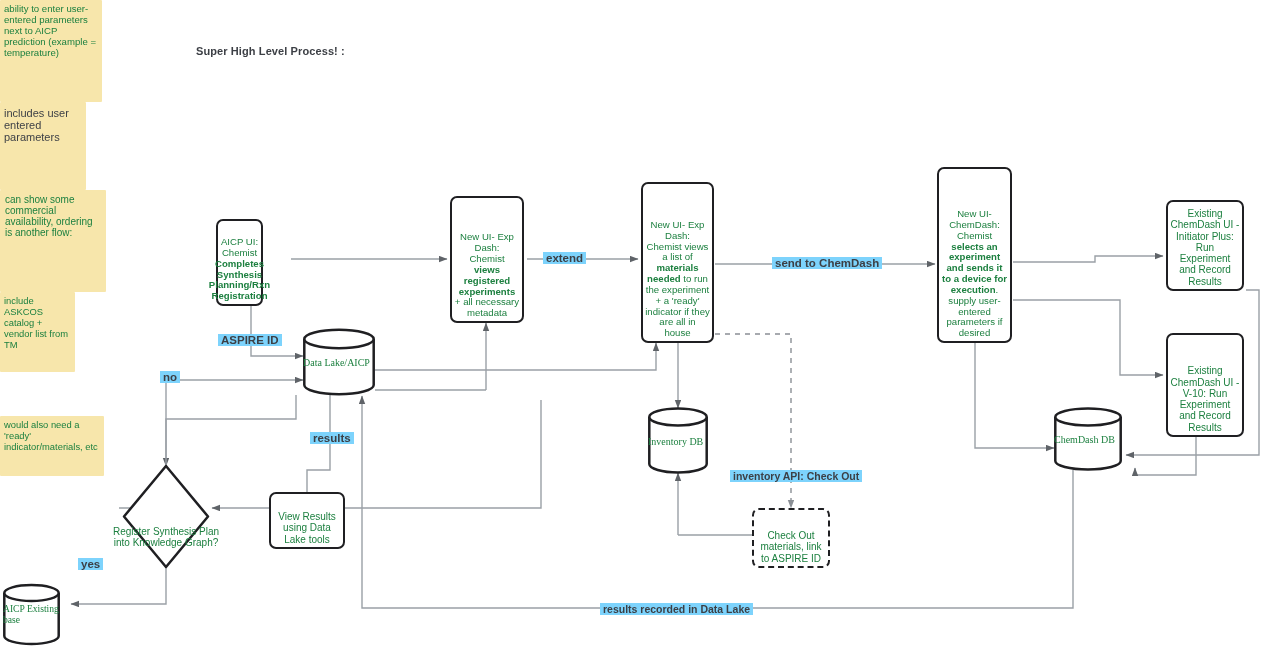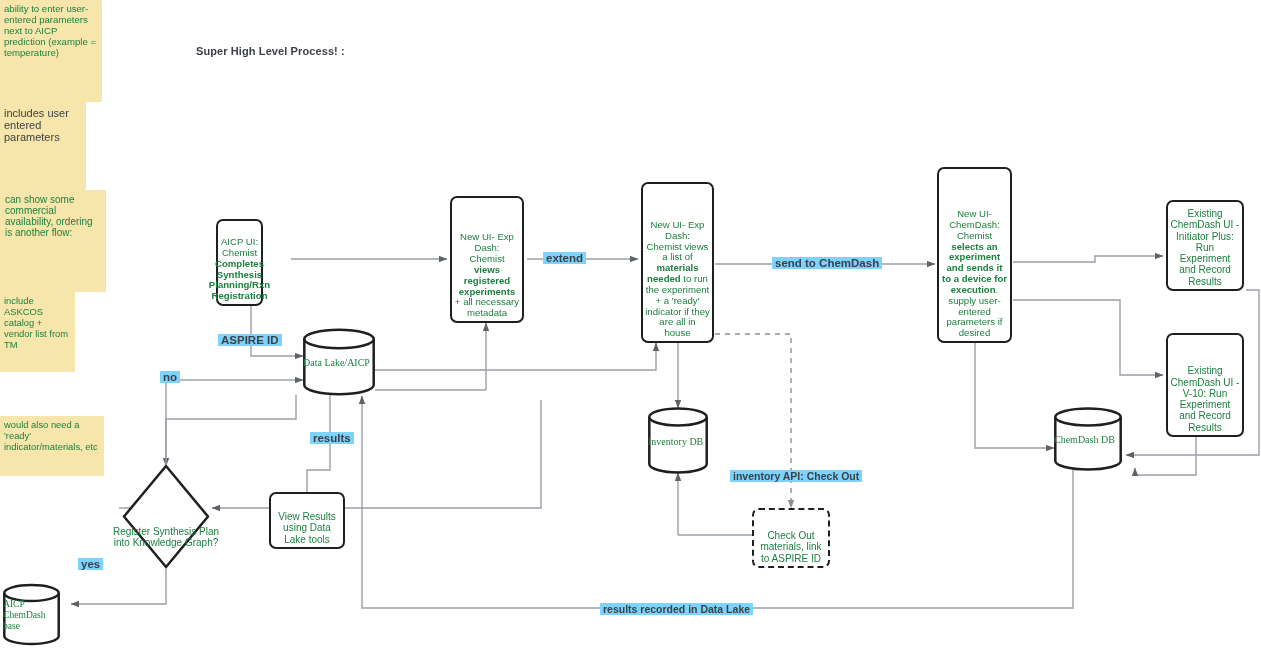--- a/index.html
+++ b/index.html
@@ -271,21 +271,21 @@
       <ellipse cx="34" cy="9" rx="32.7" ry="8.4" fill="#ffffff" stroke="#1f1f22" stroke-width="2.5"></ellipse>
     </svg>
     <div class="cyl-label" style="font-size:10px;">ChemDash DB</div>
   </div>
 
   <div class="cyl" style="left:3px; top:584px; width:57px; height:60px;">
     <svg width="57" height="60" viewBox="0 0 57 60">
       <path d="M1.3,9 L1.3,52 a27.2,8 0 0 0 54.4,0 L55.7,9" fill="#ffffff" stroke="#1f1f22" stroke-width="2.5"></path>
       <ellipse cx="28.5" cy="9" rx="27.2" ry="8" fill="#ffffff" stroke="#1f1f22" stroke-width="2.5"></ellipse>
     </svg>
-    <div class="cyl-label" style="font-size:9.6px;">AICP ChemDash base</div>
+    <div class="cyl-label" style="font-size:9.6px;">AICP Existing base</div>
   </div>
 
   <div class="edge-label" style="left:218px; top:334px;">ASPIRE ID</div>
 
   <div class="edge-label" style="left:160px; top:371px;">no</div>
 
   <div class="edge-label" style="left:78px; top:558px;">yes</div>
 
   <div class="edge-label" style="left:310px; top:432px;">results</div>
 

